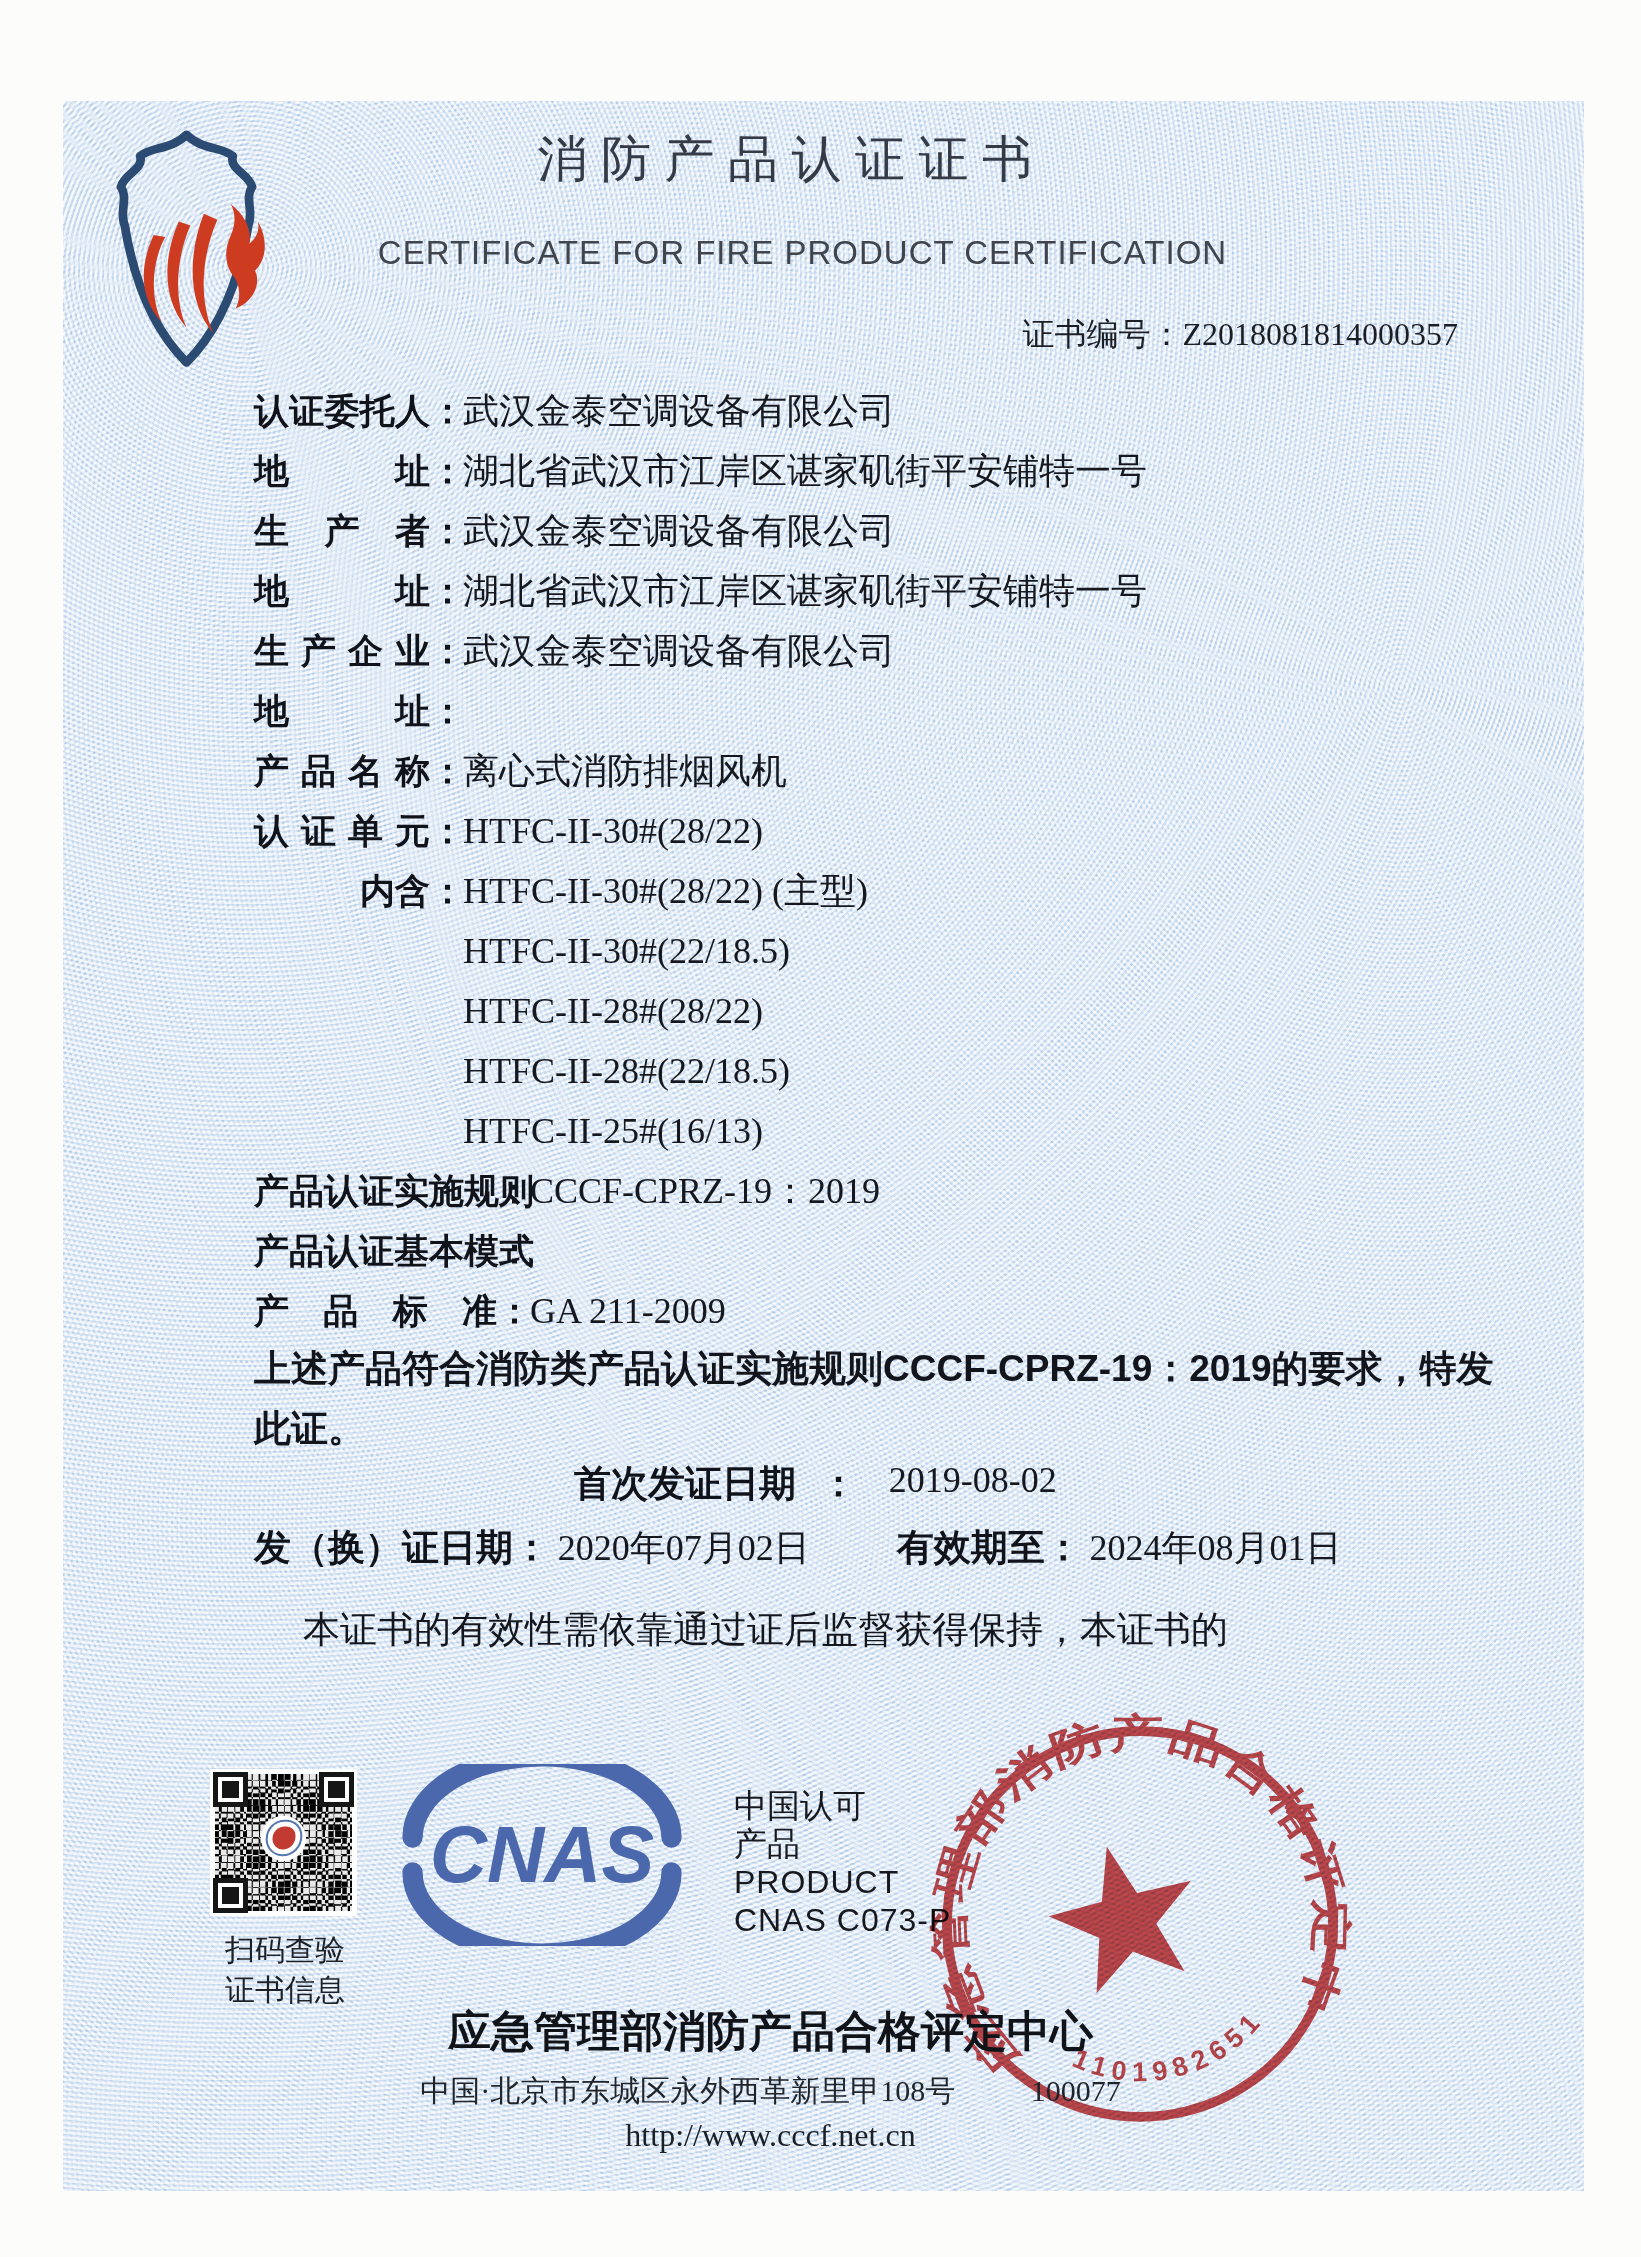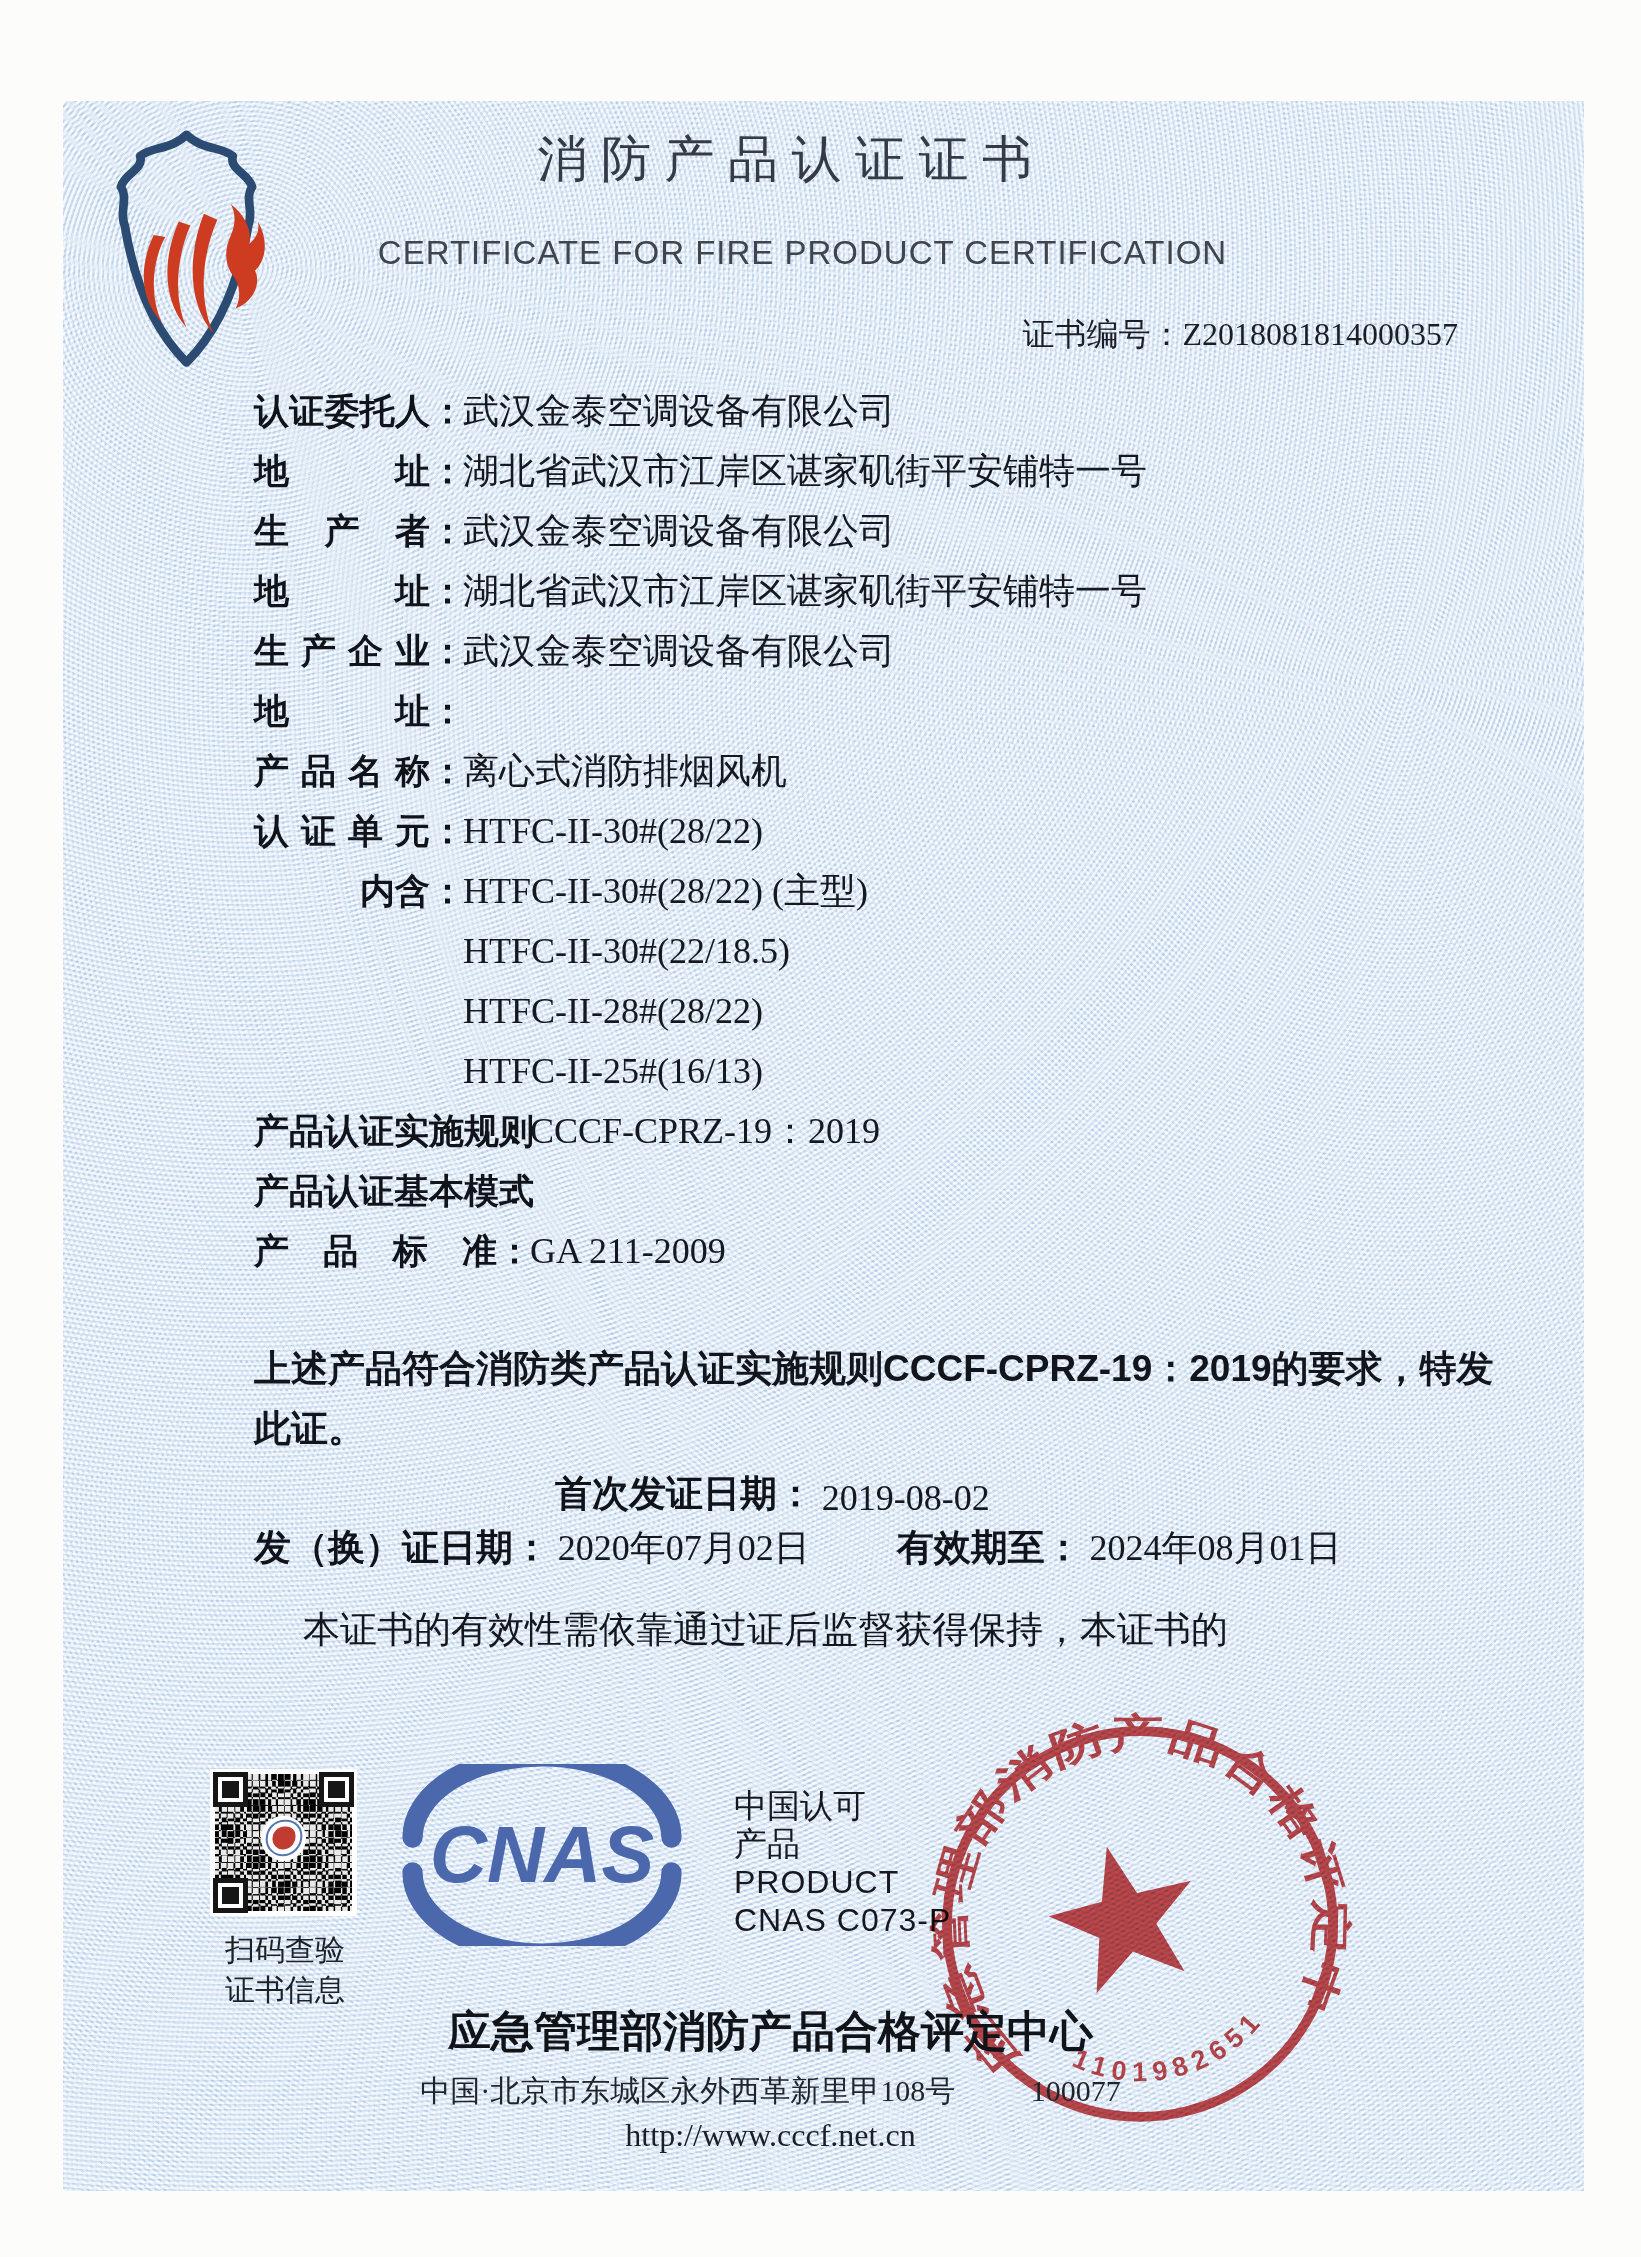--- a/index.html
+++ b/index.html
@@ -44,21 +44,21 @@
   .lab.inner{text-align:right;text-align-last:right;font-weight:bold;}
   .colon{display:inline-block;width:33px;font-size:35px;font-weight:bold;color:#10131a;}
   .val{font-size:36px;color:#15181e;}
   .row.indent{padding-left:209px;}
 
   .statement{
     position:absolute;left:191px;top:1238px;width:1299px;
     font-size:37px;font-weight:bold;line-height:60px;color:#12151c;
   }
   .first-issue{
-    position:absolute;left:492px;top:1358px;height:60px;display:flex;align-items:flex-end;white-space:nowrap;
+    position:absolute;left:511px;top:1358px;height:60px;display:flex;align-items:flex-start;white-space:nowrap;gap:24px;
   }
   .reissue{
     position:absolute;left:191px;top:1417px;height:60px;display:flex;align-items:center;white-space:nowrap;
   }
   .dlabel{font-size:37px;font-weight:bold;color:#10131a;}
   .dval{font-size:36px;color:#15181e;margin-left:7.7px;}
   .gap-valid{margin-left:87px;}
 
   .notice{
     position:absolute;left:0;top:1498px;width:100%;padding-right:116px;box-sizing:border-box;
@@ -190,20 +190,23 @@
         <span class="colon">：</span>
         <span class="val serif">HTFC-II-30#(28/22) (主型)</span>
     </div>
     <div class="row indent">
       <span class="val serif">HTFC-II-30#(22/18.5)</span>
     </div>
     <div class="row indent">
       <span class="val serif">HTFC-II-28#(28/22)</span>
     </div>
     <div class="row indent">
+      <span class="val serif">HTFC-II-28#(22/18.5)</span>
+    </div>
+    <div class="row indent">
       <span class="val serif">HTFC-II-25#(16/13)</span>
     </div>
 
     <div class="row">
       <span class="lab w-rules">产品认证实施规则</span>
         <span class="colon">：</span>
         <span class="val serif">CCCF-CPRZ-19：2019</span>
     </div>
     <div class="row">
       <span class="lab w-rules">产品认证基本模式</span>

